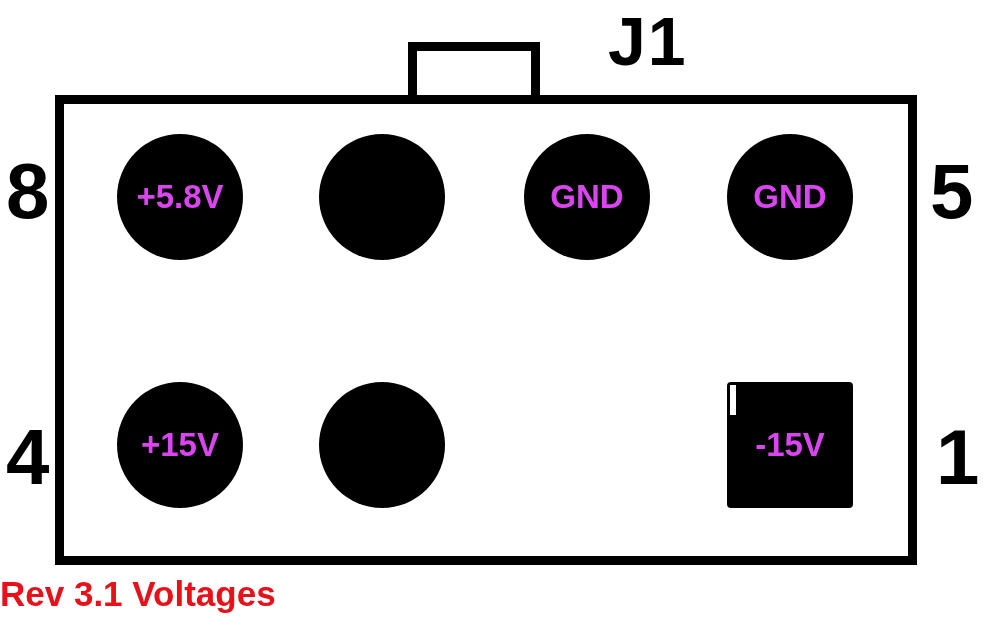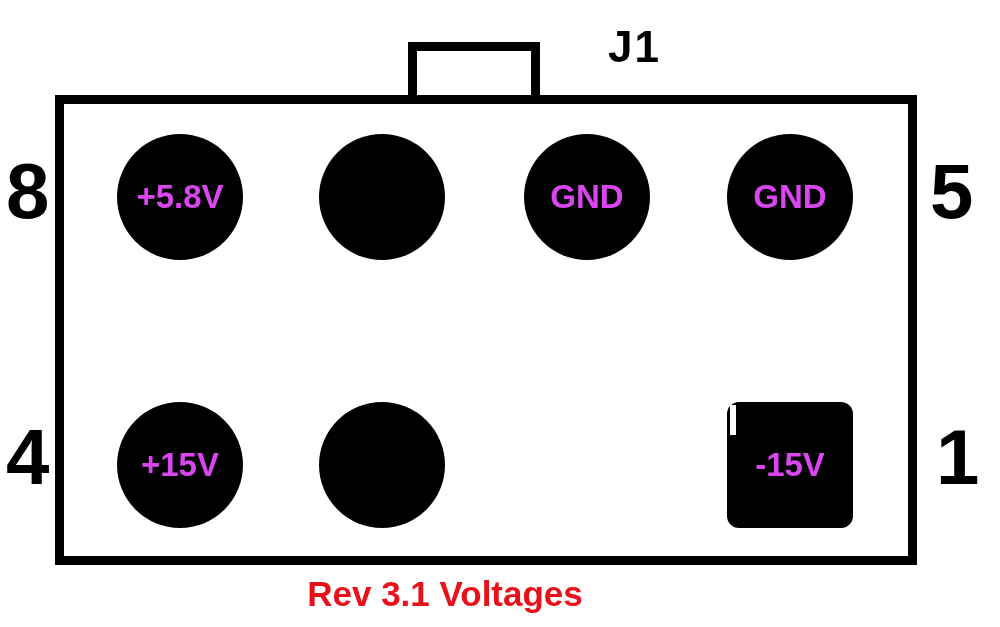--- a/index.html
+++ b/index.html
@@ -10,47 +10,47 @@
   .connector {
     position:absolute; left:55px; top:95px; width:862px; height:470px;
     border:9px solid #000; background:#ffffff; box-sizing:border-box;
   }
   .keying-tab {
     position:absolute; left:408px; top:42px; width:132px; height:53px;
     border:9px solid #000; border-bottom:none; background:#ffffff; box-sizing:border-box;
     z-index:2;
   }
   .j1-label {
-    position:absolute; left:608px; top:22px; font-size:44px; font-weight:bold;
+    position:absolute; left:608px; top:2px; font-size:68px; font-weight:bold;
     color:#000; letter-spacing:2px;
   }
   .corner-num {
     position:absolute; font-size:78px; font-weight:bold; color:#000; line-height:1;
   }
   .num-top-left  { left:6px;   top:152px; }
   .num-top-right { left:930px; top:152px; }
   .num-bot-left  { left:6px;   top:418px; }
   .num-bot-right { left:936px; top:418px; }
   .pin {
     position:absolute; width:126px; height:126px; background:#000; color:#d946ef;
     display:flex; align-items:center; justify-content:center;
     font-size:33px; font-weight:bold; border-radius:50%;
   }
-  .pin.square { border-radius:12px; }
+  .pin.square { border-radius:4px; }
   .r0 { top:134px; }
-  .r1 { top:402px; }
+  .r1 { top:382px; }
   .c0 { left:117px; }
   .c1 { left:319px; }
   .c2 { left:524px; }
   .c3 { left:727px; }
   .square-notch {
     position:absolute; left:3px; top:3px; width:6px; height:30px; background:#ffffff;
   }
   .rev-label {
-    position:absolute; left:0; top:574px; width:890px; text-align:center;
+    position:absolute; left:0; top:574px; width:890px; text-align:left;
     font-size:35px; font-weight:bold; color:#e8111a;
   }
 </style>
 </head>
 <body>
 
 <div class="stage">
 
   <div class="connector"></div>
 

